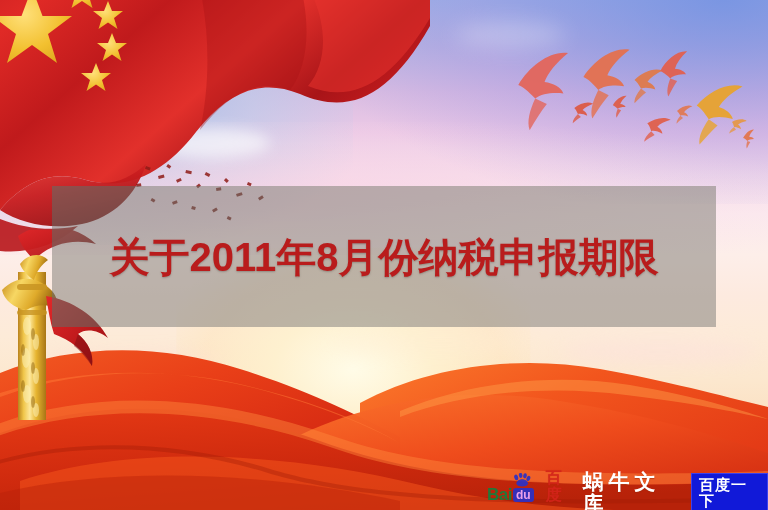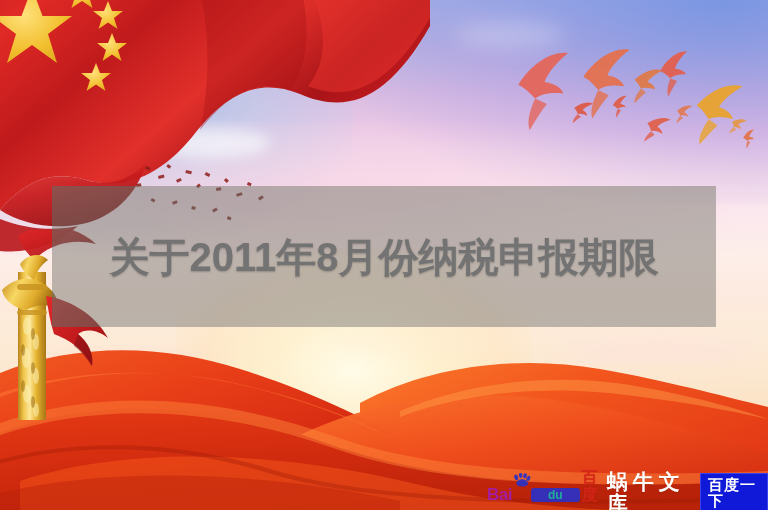--- a/index.html
+++ b/index.html
@@ -69,38 +69,38 @@
   .hills{position:absolute;left:0;bottom:0;width:768px;height:225px;}
 
   
   .title-box{
     position:absolute;left:52px;top:186px;width:664px;height:141px;
     background:rgba(120,112,104,0.47);
     display:flex;flex-direction:column;align-items:center;justify-content:center;
     backdrop-filter:saturate(70%);
   }
   .title-line{
-    color:#737373;font-weight:700;font-size:40px;line-height:56px;
+    color:#b91c1c;font-weight:700;font-size:40px;line-height:56px;
     letter-spacing:0px;white-space:nowrap;
     text-shadow:0 1px 2px rgba(70,60,55,.35);
     font-family:"Liberation Sans","DejaVu Sans",sans-serif;
   }
 
   
   .watermark{
     position:absolute;left:487px;top:479px;height:28px;
     display:flex;align-items:center;gap:9px;
   }
   .baidu-logo{display:flex;align-items:flex-end;height:20px;position:relative;opacity:.92;}
-  .baidu-bai{font-size:17px;font-weight:700;color:#a21caf;letter-spacing:-.5px;line-height:17px;
+  .baidu-bai{font-size:17px;font-weight:700;color:#15803d;letter-spacing:-.5px;line-height:17px;
     font-family:"Liberation Sans",sans-serif;text-align:right;}
-  .baidu-du{background:#2b31c6;color:#14b8a6;font-size:12px;font-weight:700;border-radius:3px;
-    padding:0 17px;line-height:14px;margin:0 1px 1px 19px;font-family:"Liberation Sans",sans-serif;}
+  .baidu-du{background:#2b31c6;color:#f0abfc;font-size:12px;font-weight:700;border-radius:3px;
+    padding:0 3px;line-height:14px;margin:0 1px 1px 1px;font-family:"Liberation Sans",sans-serif;}
   .paw{position:absolute;left:26px;top:-10px;width:18px;height:14px;}
-  .baidu-cn{font-size:16px;font-weight:700;color:#d4241a;line-height:17px;margin-left:1px;
+  .baidu-cn{font-size:16px;font-weight:700;color:#d4241a;line-height:17px;margin-left:11px;
     font-family:"DejaVu Sans",sans-serif;text-shadow:0 0 1px rgba(190,30,20,.6);}
   .wm-brand{
     font-family:"DejaVu Serif","Liberation Serif",serif;
     font-size:21px;font-weight:700;color:#fff;letter-spacing:5px;line-height:22px;
     text-shadow:0 1px 1px rgba(150,40,10,.55);
   }
   .wm-btn{
     background:#1119d8;color:#fff;font-size:15px;font-weight:700;
     padding:3px 7px 4px 7px;line-height:16px;letter-spacing:1px;
     font-family:"DejaVu Sans","Liberation Sans",sans-serif;

